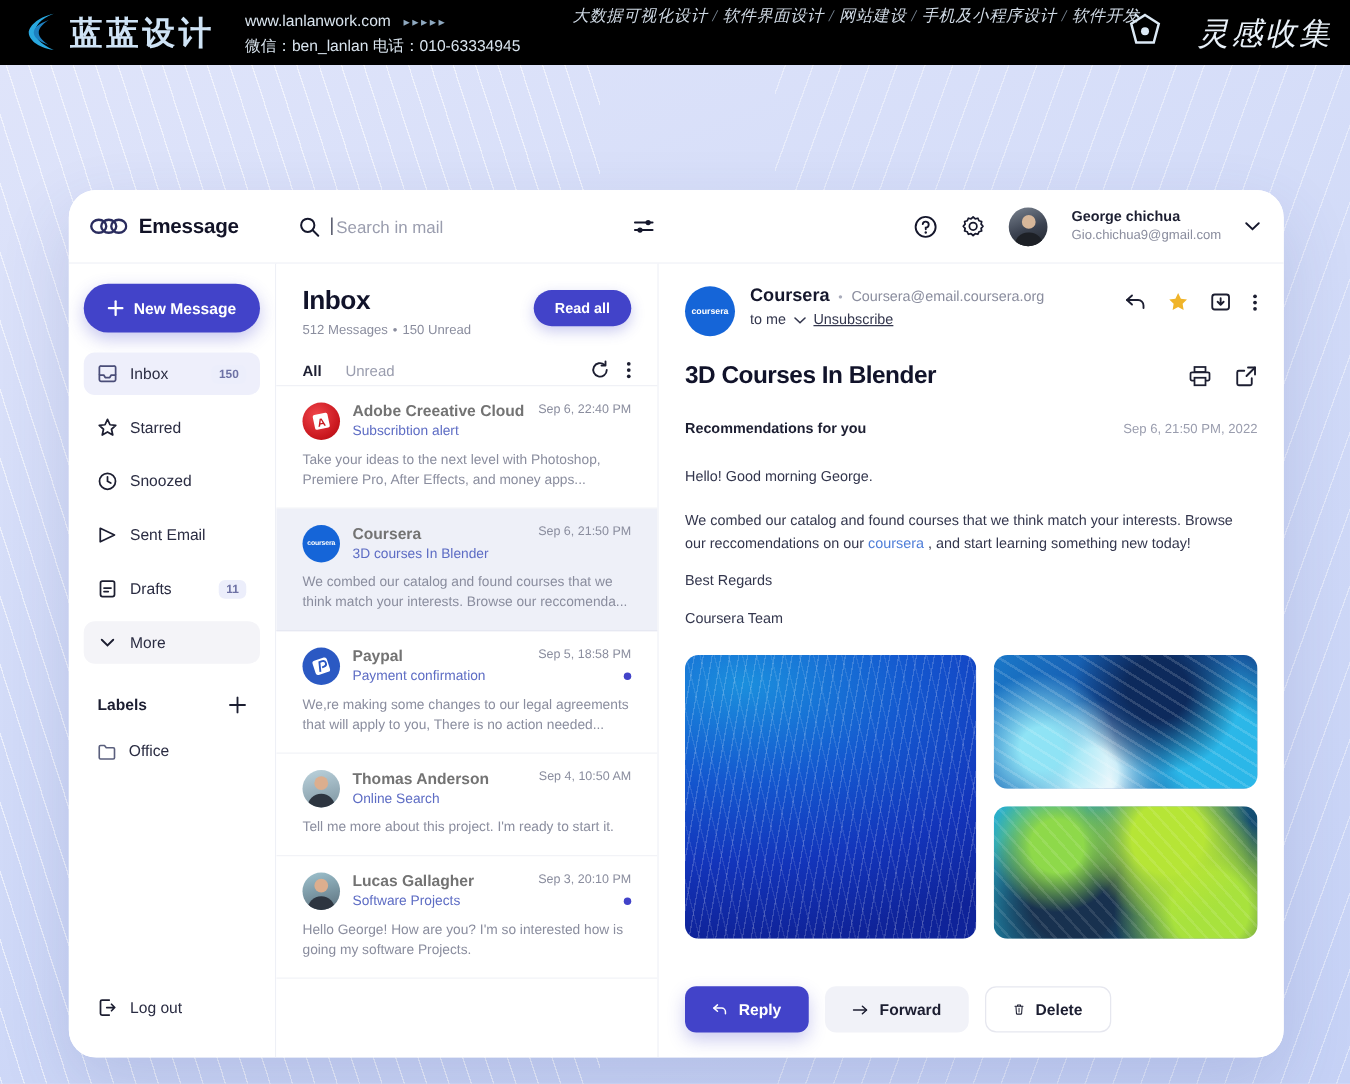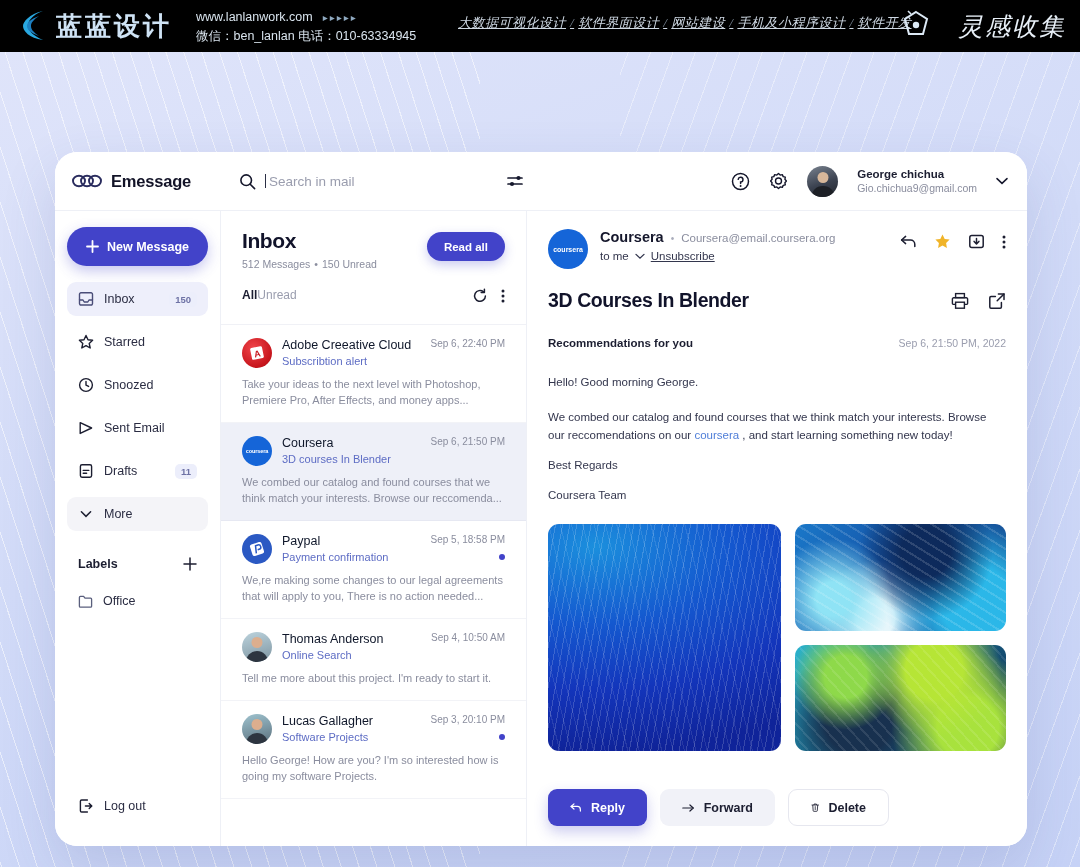--- a/index.html
+++ b/index.html
@@ -29,24 +29,24 @@
   }
   .ad-contact {
     position: absolute; left: 196px; top: 8px;
     color: #d9e4ee; font-size: 12.5px; line-height: 18px;
   }
   .ad-dots {
     display: inline-block; margin-left: 10px;
     color: #8fa9c0; font-size: 10px; letter-spacing: 2px;
   }
   .ad-services {
-    position: absolute; left: 458px; top: 14px;
+    position: absolute; left: 458px; top: 4px;
     color: #cfd9e4; font-size: 13px;
     font-family: "Liberation Serif", serif;
-    font-style: italic; letter-spacing: 0.5px; text-decoration: underline;
+    font-style: italic; letter-spacing: 0.5px;
   }
   .ad-services .sep { color: #7e8c9a; margin: 0 4px; }
   .ad-right-mark {
     position: absolute; right: 148px; top: 8px;
     width: 32px; height: 34px;
   }
   .ad-right-text {
     position: absolute; right: 14px; top: 10px;
     font-family: "Liberation Serif", serif;
     font-size: 25px; font-style: italic; letter-spacing: 2px;
@@ -197,41 +197,41 @@
   .inbox-sub { font-size: 10.5px; color: #8a8d9e; margin-top: 5px; }
   .inbox-sub .dot { margin: 0 4px; }
   .readall-btn {
     margin-left: auto; margin-top: 3px;
     background: #4243c9; color: #fff; border: none;
     border-radius: 17px; height: 29px; padding: 0 17px;
     font-size: 11.5px; font-weight: 600; cursor: pointer;
     box-shadow: 0 4px 11px rgba(66,67,201,0.28);
   }
   .list-tabs {
-    display: flex; align-items: flex-start; 
-    padding: 8px 21px 20px 21px;
+    display: flex; align-items: flex-end; gap: 19px;
+    padding: 8px 21px 4px 21px;
     border-bottom: 1px solid #f0f1f6;
   }
   .ltab { font-size: 12px; color: #9a9dae; cursor: pointer; }
   .ltab.active { color: #1c1e31; font-weight: 700; }
   .list-tools { margin-left: auto; display: flex; align-items: center; gap: 13px; }
   .mail-list { flex: 1; overflow: hidden; }
   .mail-item {
     padding: 13px 21px 14px 21px;
     border-bottom: 1px solid #f2f3f7;
     cursor: pointer; position: relative;
   }
   .mail-item.selected { background: #eef0f8; border-bottom-color: #e6e8f2; }
   .mail-top { display: flex; align-items: flex-start; gap: 10px; }
   .mi-avatar {
     width: 30px; height: 30px; border-radius: 50%;
     flex: 0 0 30px; overflow: hidden; position: relative;
   }
   .mi-texts { flex: 1; min-width: 0; }
-  .mi-name { font-size: 12.5px; font-weight: 400; color: #0f172a; }
+  .mi-name { font-size: 12.5px; font-weight: 700; color: #737373; }
   .mi-subject { font-size: 11px; color: #5d6cc4; margin-top: 3px; }
   .mi-right { text-align: right; }
   .mi-date { font-size: 10px; color: #8a8d9e; white-space: nowrap; }
   .mi-dot {
     width: 6px; height: 6px; border-radius: 50%;
     background: #4243c9; margin-left: auto; margin-top: 9px;
   }
   .mi-preview {
     font-size: 11px; color: #8a8d9e; line-height: 16px;
     margin-top: 8px;

